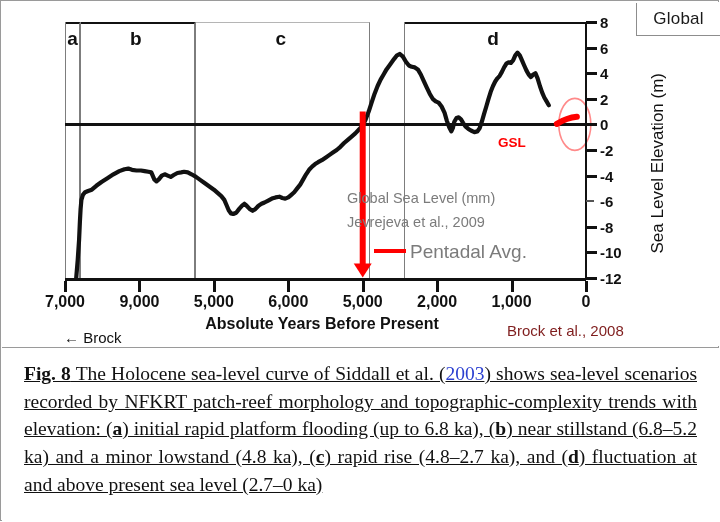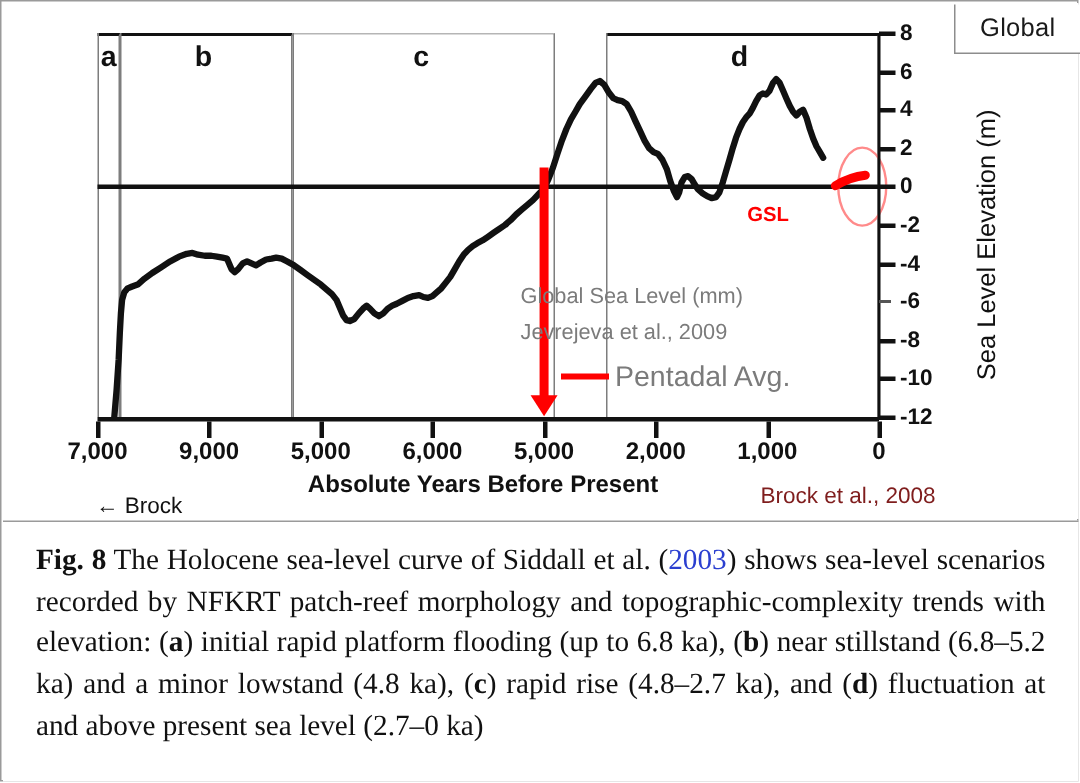--- a/index.html
+++ b/index.html
@@ -61,21 +61,21 @@
   .legend-text{position:absolute;color:#7b7b7b;font-size:19px;white-space:nowrap;}
 
   .older{position:absolute;left:62px;top:327px;font-size:15px;color:#111;white-space:nowrap;}
   .credit{position:absolute;left:505px;top:320px;font-size:15px;color:#7f1d1d;white-space:nowrap;}
 
   
   .caption{position:absolute;left:1px;top:346px;width:717px;height:174px;
     background:#fff;border-top:1px solid #9a9a9a;box-sizing:border-box;
     padding:12px 22px 0 22px;}
   .caption p{margin:0;font-family:"Liberation Serif",serif;font-size:19.5px;
-    line-height:1.42;color:#111;text-align:justify;text-justify:inter-word;}
+    line-height:1.42;color:#111;text-align:justify;text-justify:inter-word;text-decoration:underline;}
   .caption b{font-weight:bold;}
   .caption .lnk{color:#2b3fd0;}
 </style>
 </head>
 <body>
 
 <div class="frame">
 
   <div class="slide">
 

